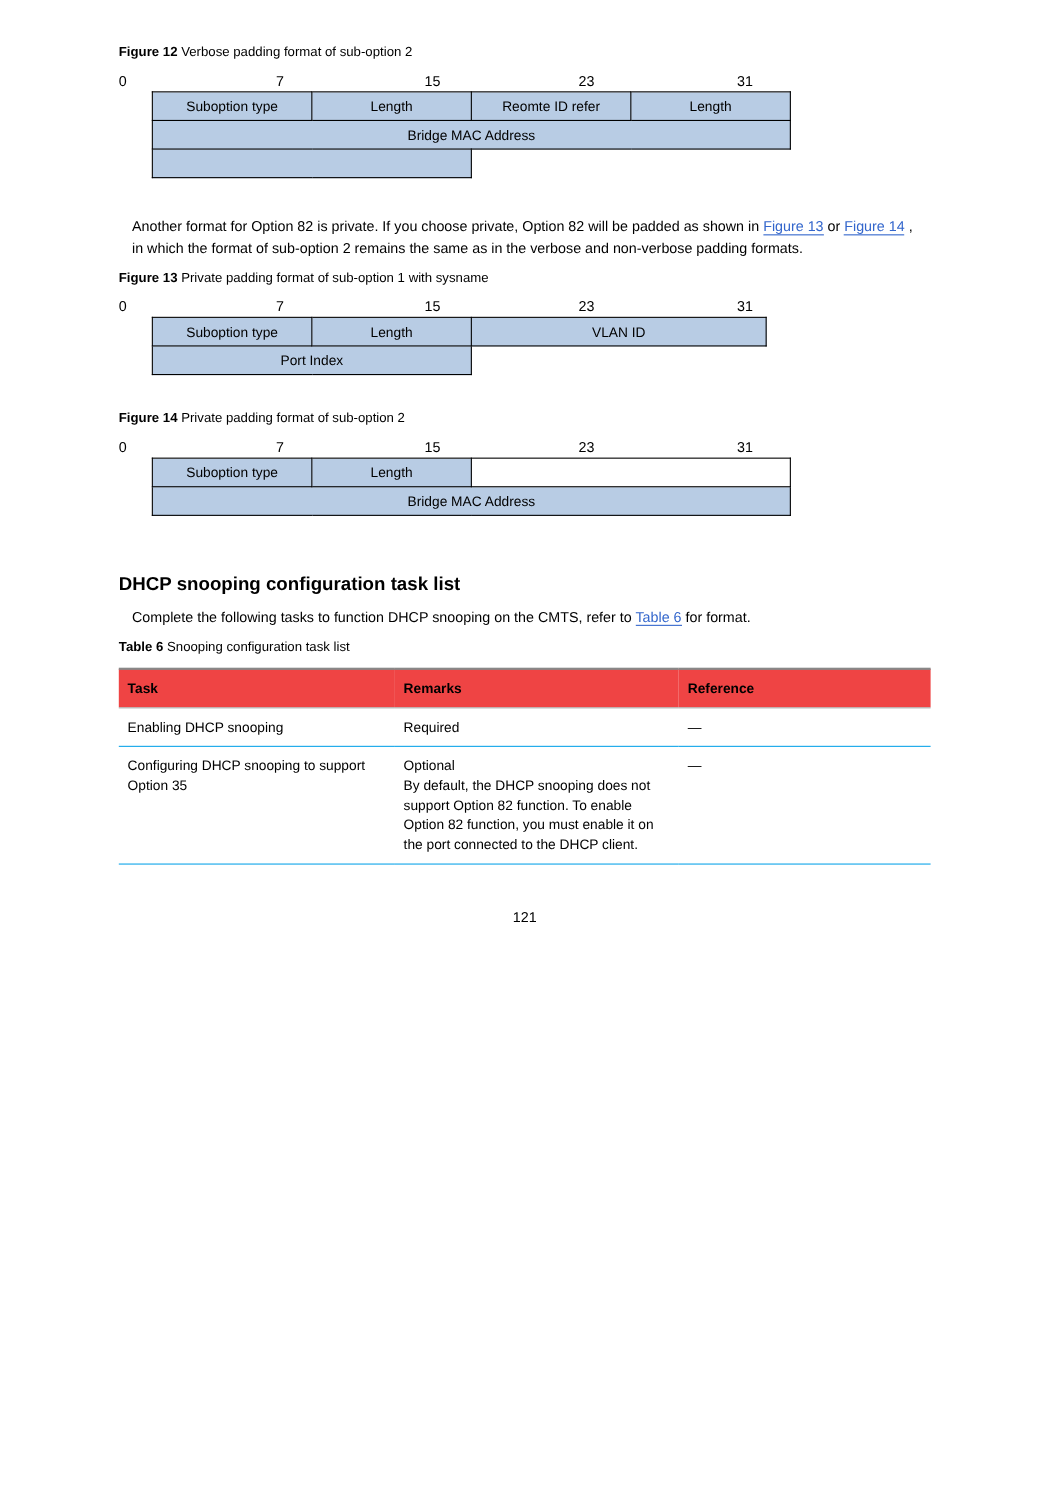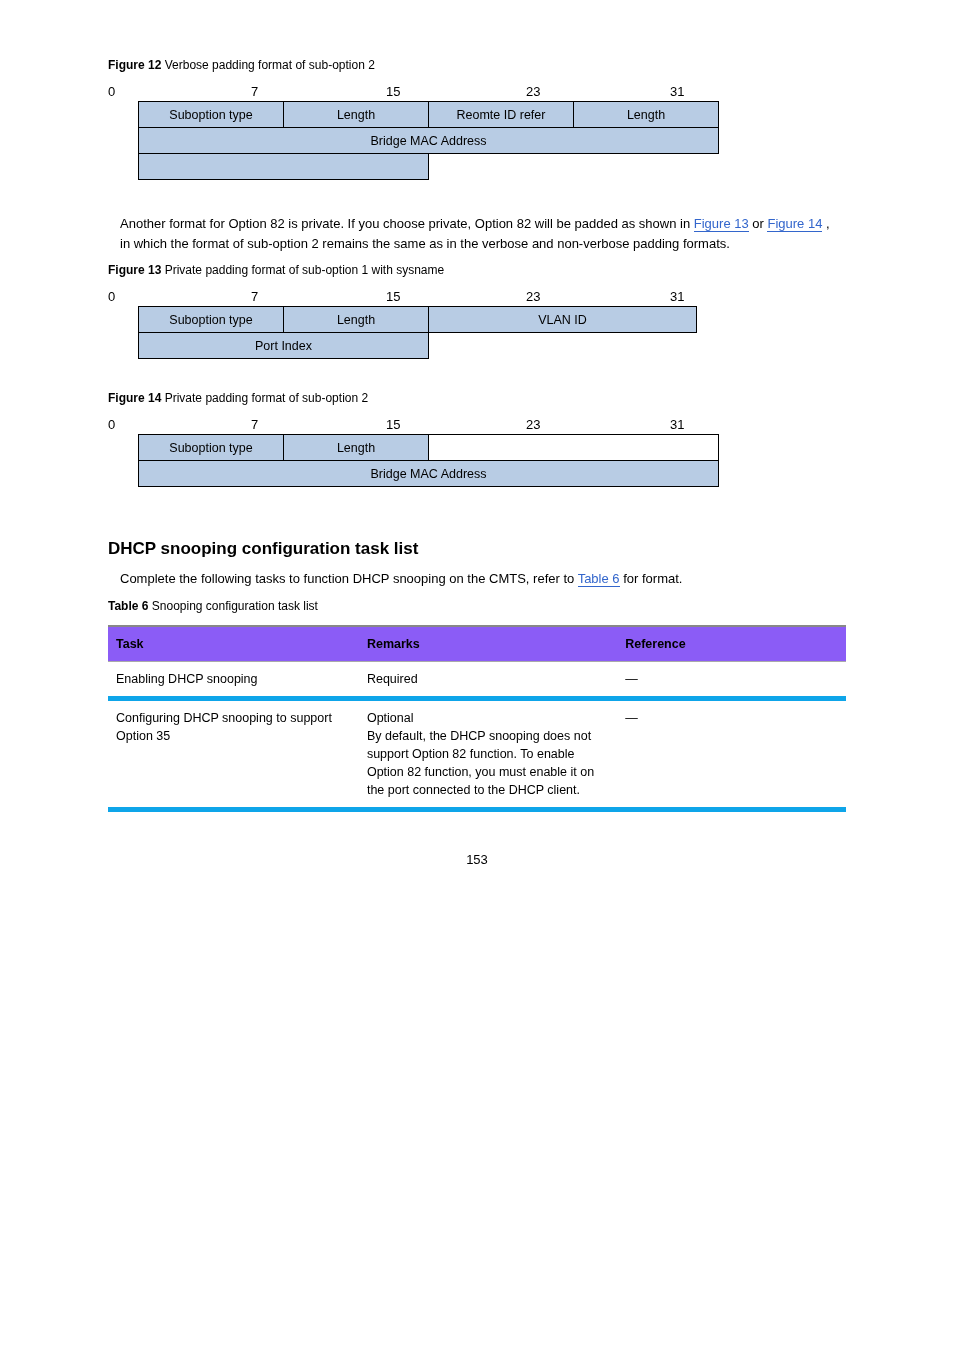--- a/index.html
+++ b/index.html
@@ -4,21 +4,21 @@
 <style>
   * { box-sizing: border-box; }
   body {
     margin: 0;
     padding: 0;
     font-family: Arial, sans-serif;
     background: #ffffff;
     width: 954px;
   }
   .page {
-    padding: 50px 108px 60px 108px;
+    padding: 32px 108px 60px 108px;
   }
   .fig-caption {
     font-size: 12px;
     margin: 8px 0 12px 0;
   }
   .fig-caption .bold {
     font-weight: bold;
   }
   .diagram {
     margin-bottom: 6px;
@@ -54,31 +54,31 @@
     font-weight: bold;
     margin: 28px 0 6px 0;
   }
   .data-table {
     border-collapse: collapse;
     width: 100%;
     font-size: 12.5px;
     margin-top: 4px;
   }
   .data-table th {
-    background: #8b5cf6;
+    background: #ef4444;
     text-align: left;
     font-weight: bold;
     padding: 10px 8px;
     border-top: 2px solid #888;
     border-bottom: 1px solid #aaa;
     vertical-align: top;
   }
   .data-table td {
     padding: 8px 8px;
-    border-bottom: 5px solid #0ea5e9;
+    border-bottom: 1px solid #0ea5e9;
     vertical-align: top;
     line-height: 1.45;
   }
   .page-num {
     text-align: center;
     font-size: 13px;
     margin-top: 40px;
   }
   .thinlink {
     color: #3366cc;
@@ -230,15 +230,15 @@
       </tr>
       <tr>
         <td>Configuring DHCP snooping to support Option 35</td>
         <td style="white-space:pre-line;">Optional
 By default, the DHCP snooping does not support Option 82 function. To enable Option 82 function, you must enable it on the port connected to the DHCP client.</td>
         <td>—</td>
       </tr>
     </tbody>
   </table>
 
-  <div class="page-num">153</div>
+  <div class="page-num">121</div>
 
 </div>
 
 </body></html>

